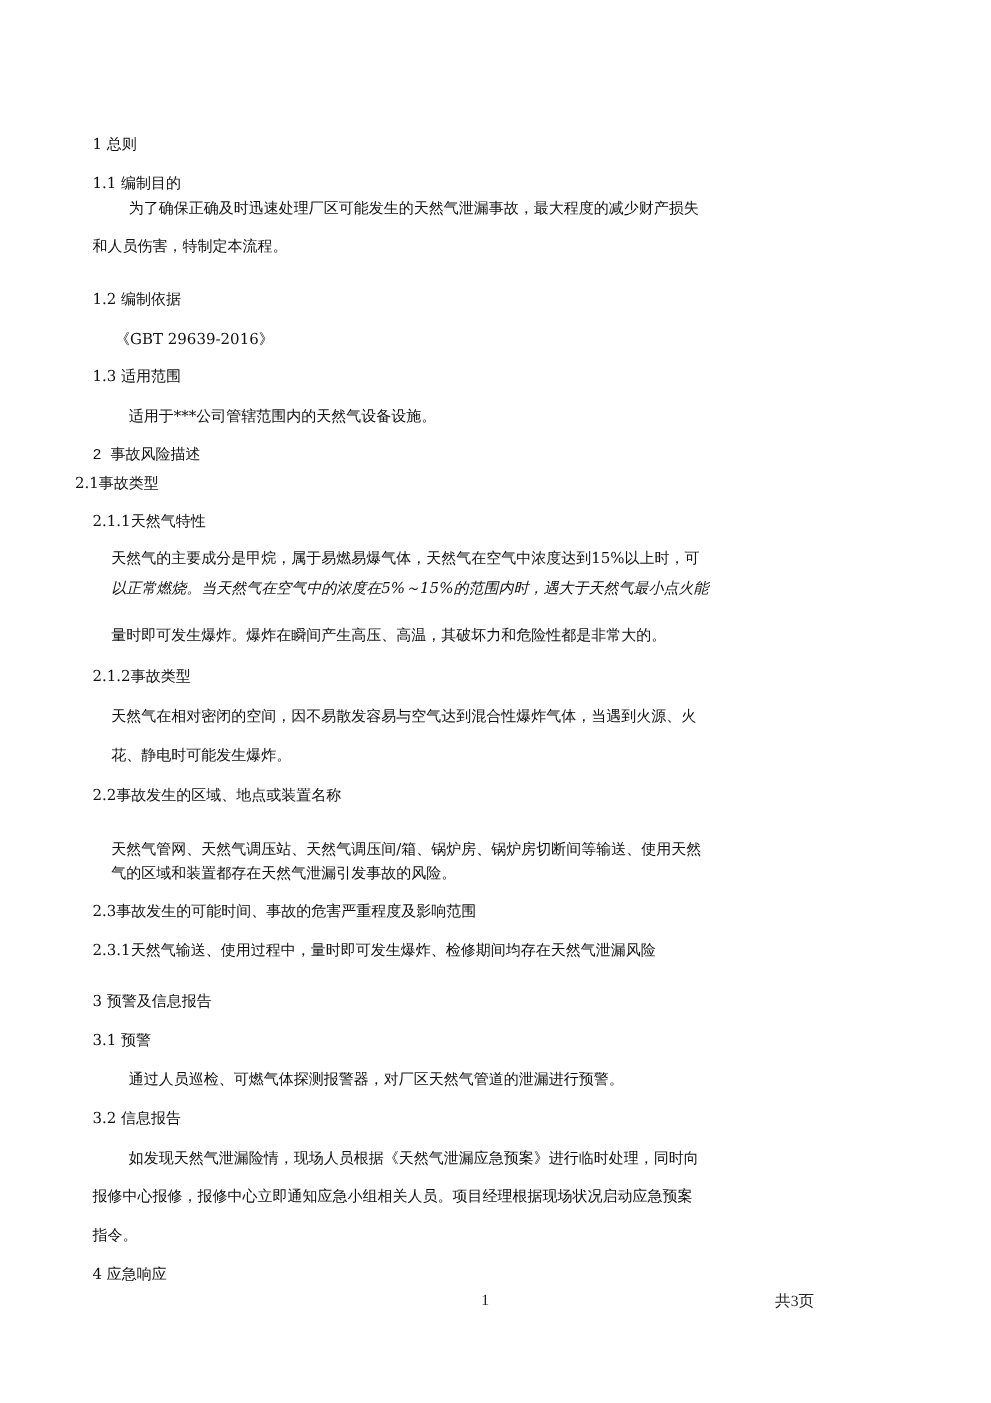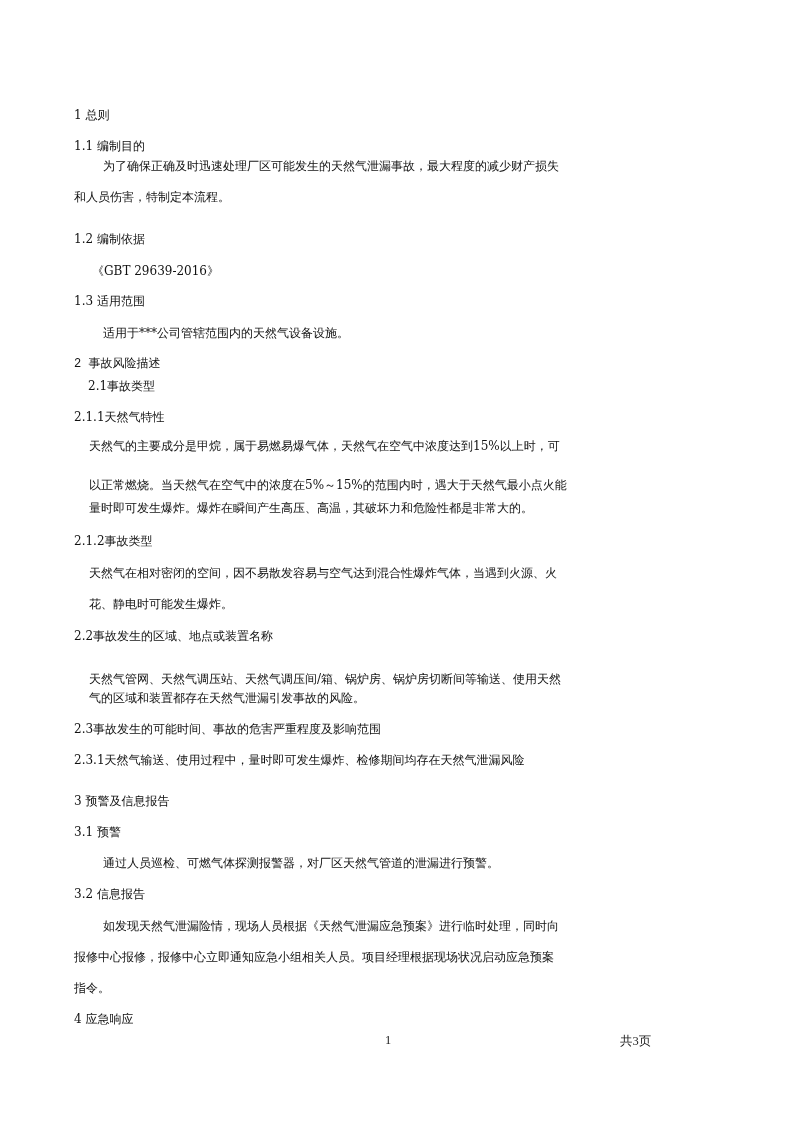--- a/index.html
+++ b/index.html
@@ -14,24 +14,24 @@
 <div id="doc">
     <div class="line" style="left: 74px; top: 106px;">1   总则</div>
     <div class="line" style="left: 74px; top: 137px;">1.1   编制目的</div>
     <div class="line" style="left: 103px; top: 157px;">为了确保正确及时迅速处理厂区可能发生的天然气泄漏事故，最大程度的减少财产损失</div>
     <div class="line" style="left: 74px; top: 188px;">和人员伤害，特制定本流程。</div>
     <div class="line" style="left: 74px; top: 230px;">1.2   编制依据</div>
     <div class="line" style="left: 92px; top: 262px;">《GBT 29639-2016》</div>
     <div class="line" style="left: 74px; top: 292px;">1.3   适用范围</div>
     <div class="line" style="left: 103px; top: 324px;">适用于***公司管辖范围内的天然气设备设施。</div>
     <div class="line" style="left: 74px; top: 355px; font-family: Liberation Mono, monospace;">2   事故风险描述</div>
-    <div class="line" style="left: 88px; top: 377px;">2.1事故类型</div>
+    <div class="line" style="left: 60px; top: 377px;">2.1事故类型</div>
     <div class="line" style="left: 74px; top: 408px;">2.1.1天然气特性</div>
     <div class="line" style="left: 89px; top: 437px;">天然气的主要成分是甲烷，属于易燃易爆气体，天然气在空气中浓度达到15%以上时，可</div>
-    <div class="line" style="left: 89px; top: 476px;">以正常燃烧。当天然气在空气中的浓度在5%～15%的范围内时，遇大于天然气最小点火能</div>
+    <div class="line" style="left: 89px; top: 461px; font-style: italic;">以正常燃烧。当天然气在空气中的浓度在5%～15%的范围内时，遇大于天然气最小点火能</div>
     <div class="line" style="left: 89px; top: 499px;">量时即可发生爆炸。爆炸在瞬间产生高压、高温，其破坏力和危险性都是非常大的。</div>
     <div class="line" style="left: 74px; top: 532px;">2.1.2事故类型</div>
     <div class="line" style="left: 89px; top: 564px;">天然气在相对密闭的空间，因不易散发容易与空气达到混合性爆炸气体，当遇到火源、火</div>
     <div class="line" style="left: 89px; top: 595px;">花、静电时可能发生爆炸。</div>
     <div class="line" style="left: 74px; top: 627px;">2.2事故发生的区域、地点或装置名称</div>
     <div class="line" style="left: 89px; top: 670px;">天然气管网、天然气调压站、天然气调压间/箱、锅炉房、锅炉房切断间等输送、使用天然</div>
     <div class="line" style="left: 89px; top: 689px;">气的区域和装置都存在天然气泄漏引发事故的风险。</div>
     <div class="line" style="left: 74px; top: 720px;">2.3事故发生的可能时间、事故的危害严重程度及影响范围</div>
     <div class="line" style="left: 74px; top: 751px;">2.3.1天然气输送、使用过程中，量时即可发生爆炸、检修期间均存在天然气泄漏风险</div>
     <div class="line" style="left: 74px; top: 792px;">3   预警及信息报告</div>

